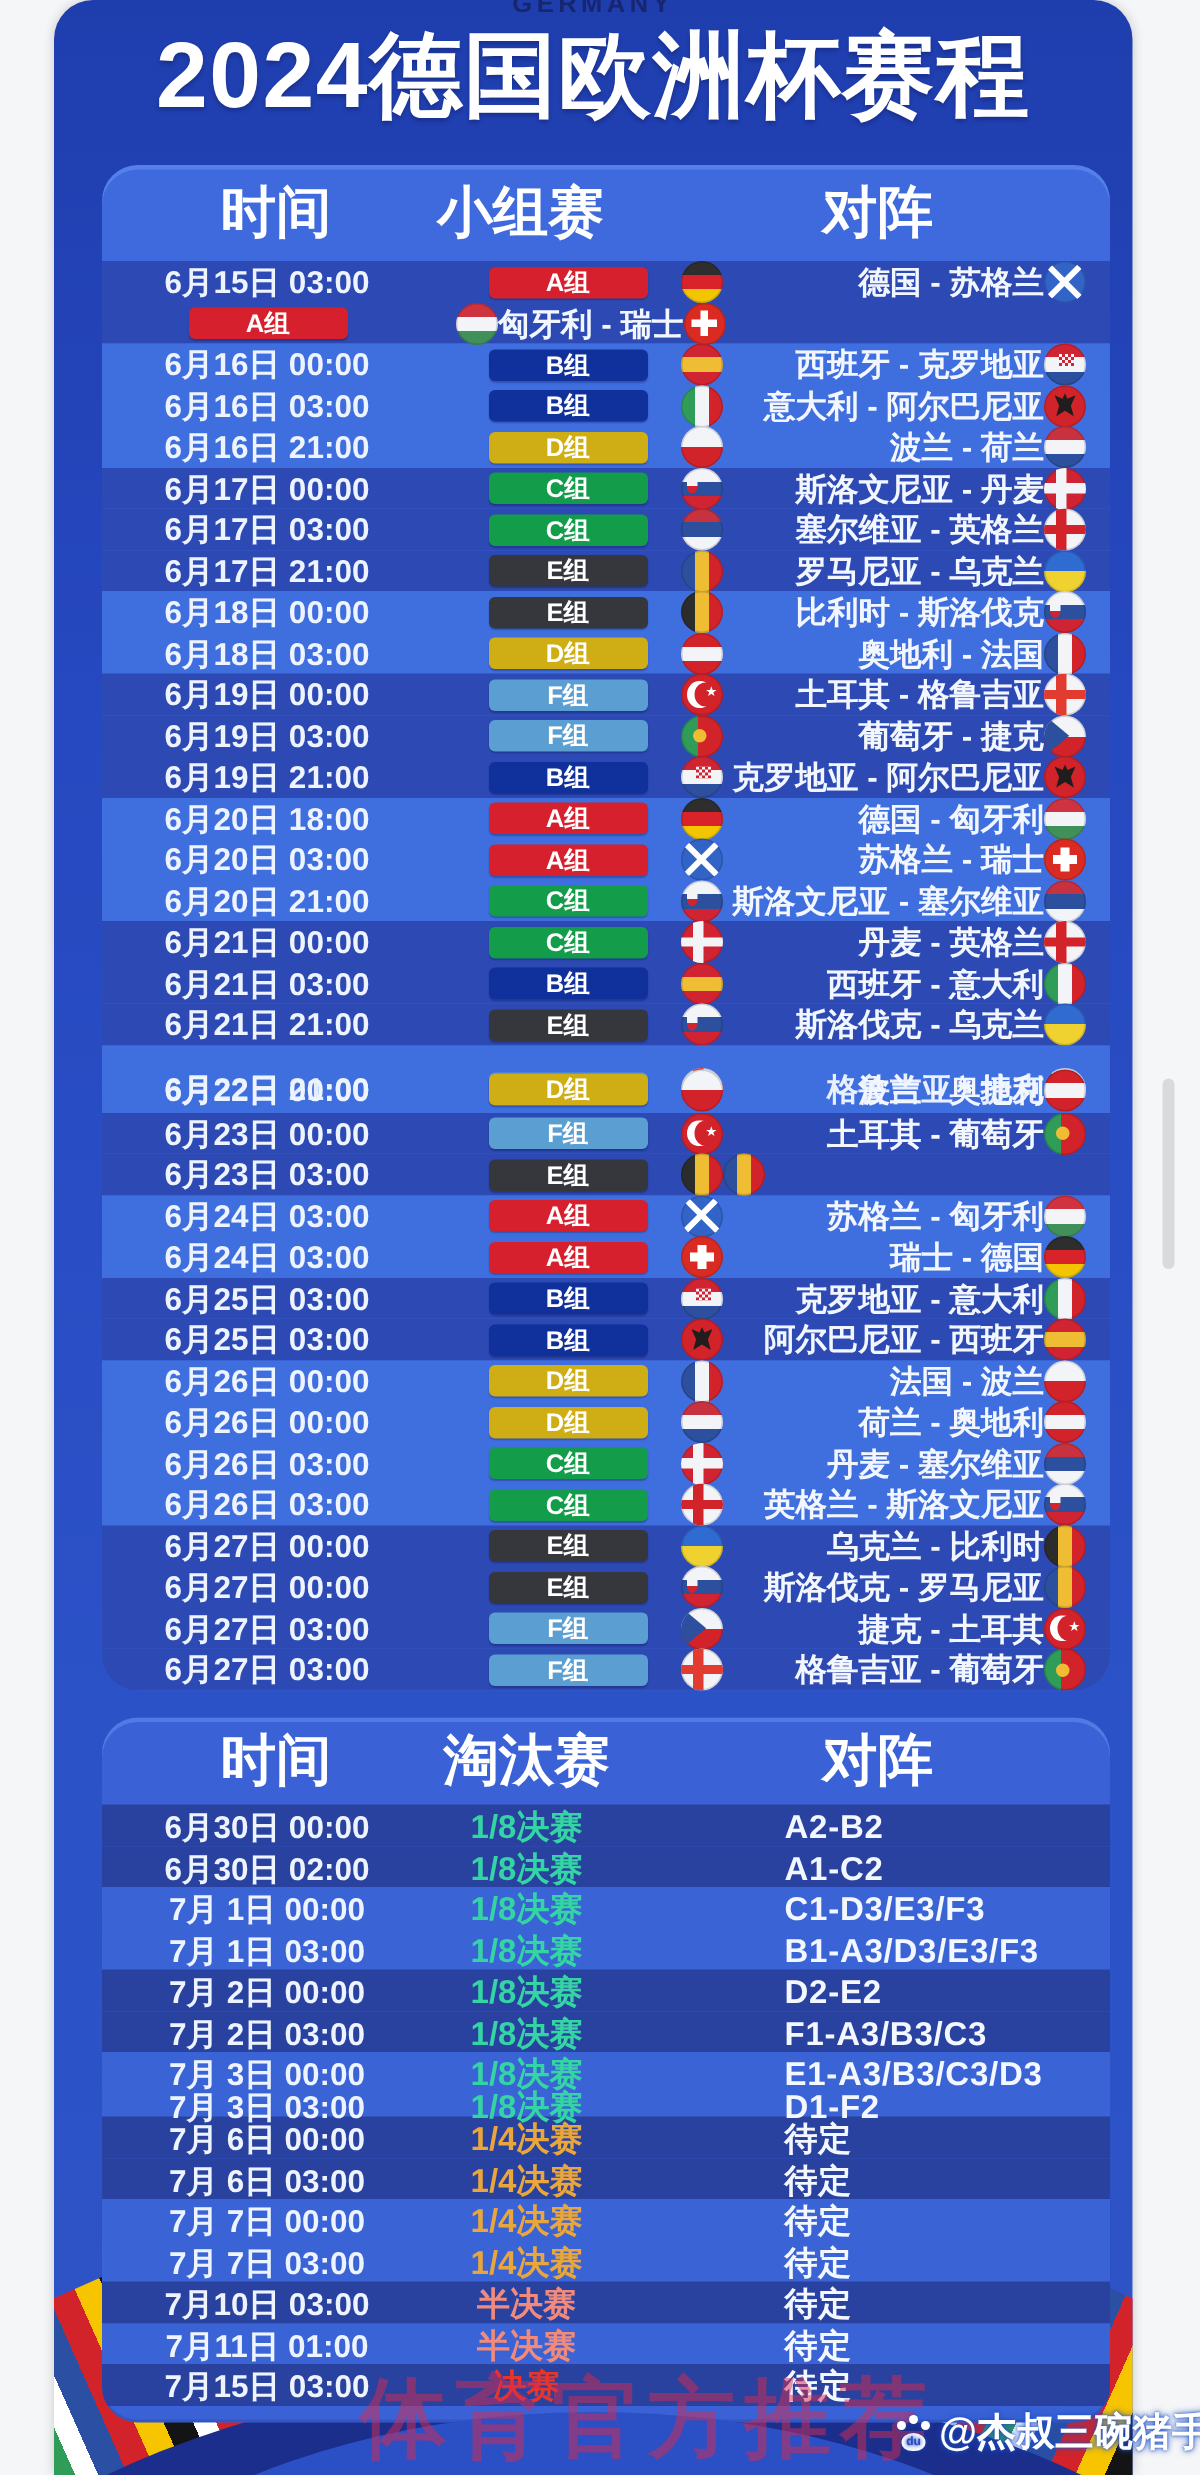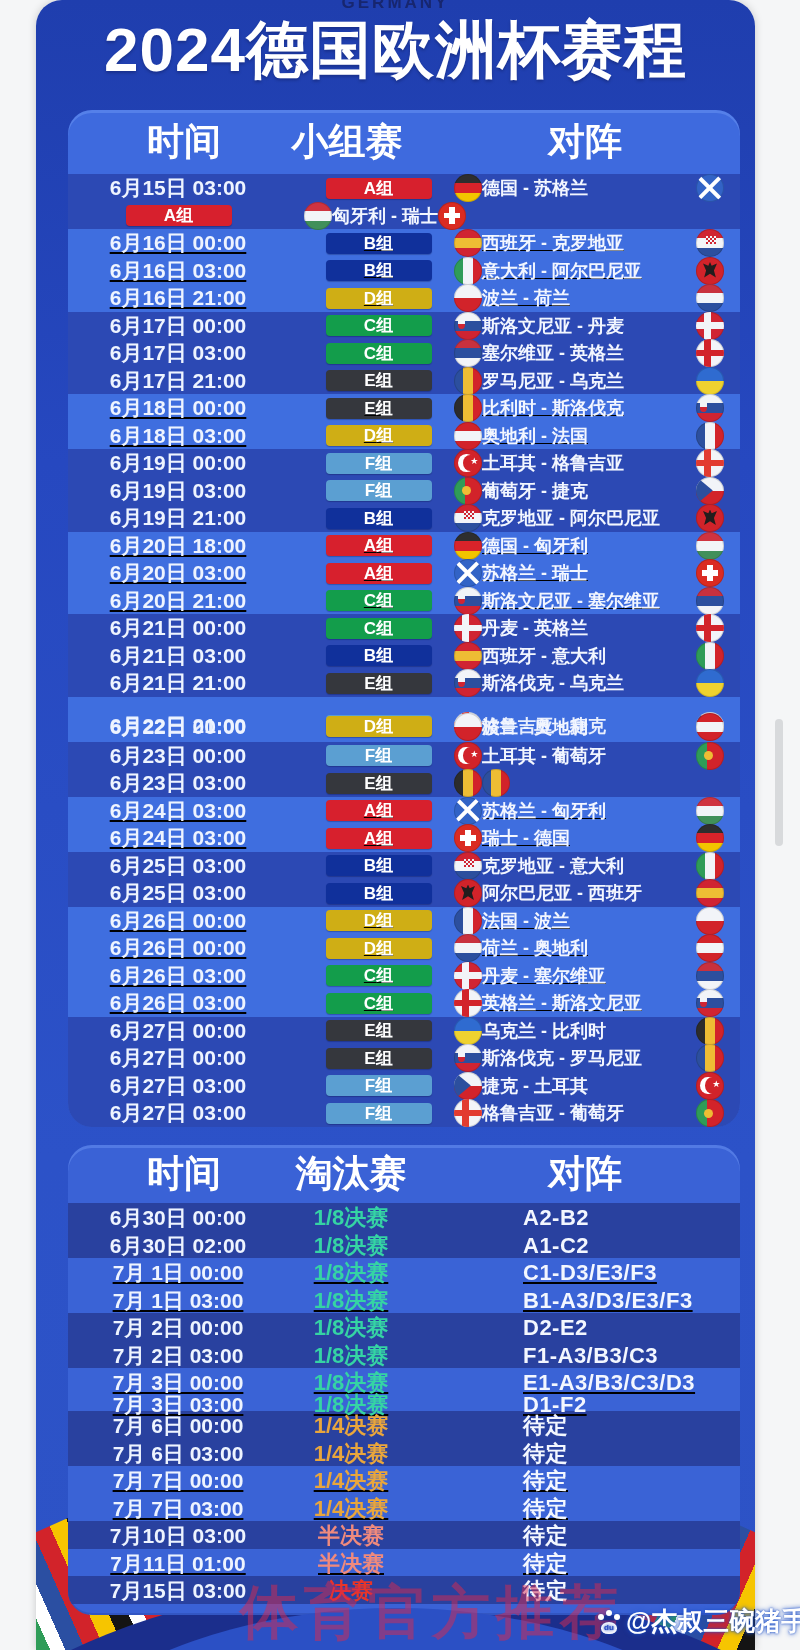--- a/index.html
+++ b/index.html
@@ -34,37 +34,37 @@
   .knock-table .thead{height:58px;}
   .th{font-size:37px;font-weight:800;color:#ffffff;text-align:center;white-space:nowrap;}
   .th.t1{padding-right:30px;padding-left:12px;}
   .group-table .th.t2{transform:translateX(-46px);}
   .knock-table .th.t2{transform:translateX(-42px);}
   .th.t3{transform:translateX(-19px);}
   .row{
     display:grid;grid-template-columns:250px 150px 1fr;align-items:center;height:27.5px;
   }
   .band-d{background:#2c49b4;}
-  .band-l{background:#3f6edf;text-decoration:underline;}
+  .band-l{background:#3f6edf;}
   .knock-table .band-d{background:#29419f;}
   .knock-table .band-l{background:#3a63d6;}
   .time{
     text-align:center;padding-right:30px;font-size:21px;font-weight:700;
     color:#eef4ff;white-space:nowrap;
   }
   .badge-cell{display:flex;justify-content:center;}
   .badge{
     width:106px;height:21px;margin-left:-29px;border-radius:4px;
     font-size:17px;font-weight:700;color:#ffffff;text-align:center;line-height:21px;
     box-shadow:0 1px 1px rgba(0,0,40,.25);
   }
   .vs{display:flex;align-items:center;padding-right:16px;}
   .fslot{display:flex;flex:none;}
   .fslot.home{margin-left:-14px;}
-  .teams{flex:1;text-align:left;font-size:18px;font-weight:700;color:#f2f6ff;white-space:nowrap;}
+  .teams{flex:1;text-align:right;font-size:21px;font-weight:700;color:#f2f6ff;white-space:nowrap;}
   .flag{
     width:28px;height:28px;border-radius:50%;position:relative;overflow:hidden;flex:none;
     box-shadow:inset 0 0 0 1px rgba(0,0,0,.15);
   }
   .flag i{position:absolute;display:block;}
   .row-glitch{position:relative;height:45px;}
   .glayer{position:absolute;left:0;right:0;height:27.5px;background:transparent !important;}
   .glayer.ghost{top:15px;z-index:1;opacity:.95;}
   .glayer.primary{top:16px;z-index:2;}
   .stage{text-align:center;transform:translateX(-42px);font-size:22px;font-weight:700;white-space:nowrap;}

